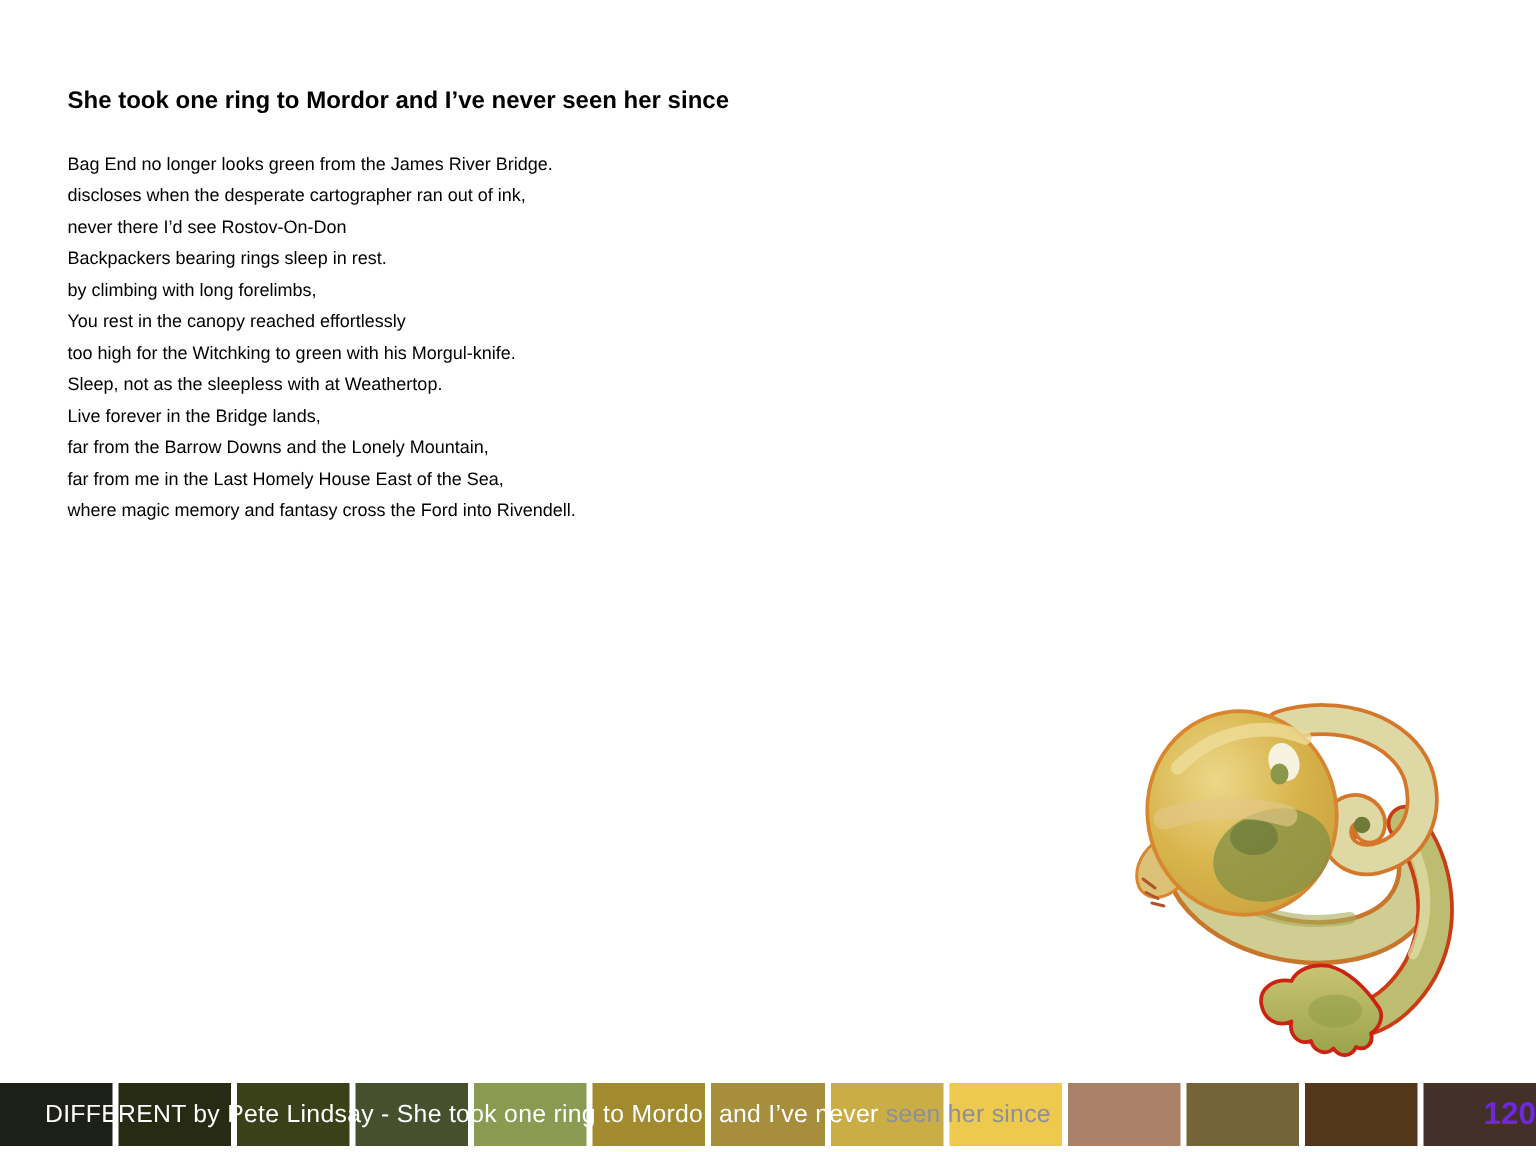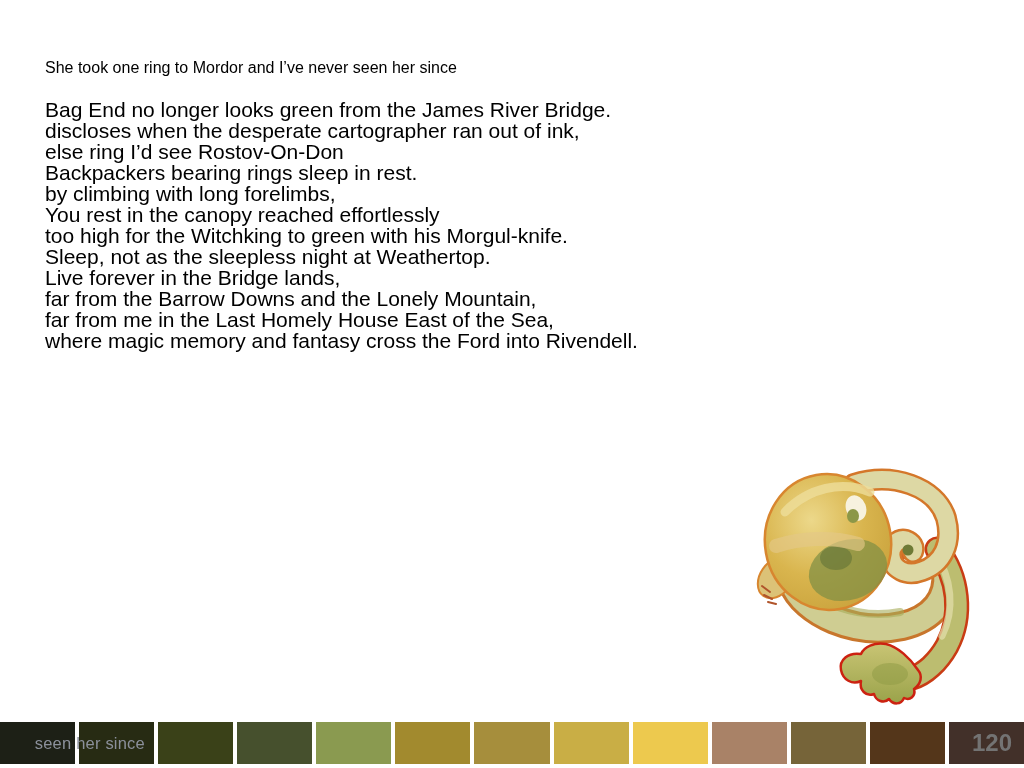--- a/index.html
+++ b/index.html
@@ -1,50 +1,50 @@
 <!DOCTYPE html>
 <html><head>
 <meta charset="utf-8">
 <style>
   html,body{margin:0;padding:0;}
   body{
     width:1024px;height:768px;background:#ffffff;position:relative;overflow:hidden;
     font-family:"Liberation Sans",sans-serif;color:#000;
   }
   .poem{position:absolute;left:45px;top:57px;}
-  .poem-title{font-size:16px;font-weight:normal;line-height:21px;margin:0 0 21px 0;}
-  .poem-line{font-size:21px;line-height:21px;white-space:pre;}
+  .poem-title{font-size:16px;font-weight:bold;line-height:21px;margin:0 0 21px 0;}
+  .poem-line{font-size:12px;line-height:21px;white-space:pre;}
   .artwork{position:absolute;left:740px;top:450px;width:284px;height:270px;}
   .footer{position:absolute;left:0;top:722px;width:1024px;height:42px;}
   .swatches{display:flex;gap:4px;height:100%;width:100%;}
   .swatch{flex:1;height:100%;}
   .caption{
     position:absolute;left:30px;top:0;height:100%;display:flex;align-items:center;
     font-size:16.5px;color:#ffffff;white-space:pre;letter-spacing:0.2px;
   }
   .caption .secondary{color:#8b909b;text-align:right;}
   .pagenum{
-    position:absolute;right:12px;top:0;height:100%;display:flex;align-items:center;
-    font-size:24px;font-weight:bold;color:#737373;
+    position:absolute;right:0;top:0;height:100%;display:flex;align-items:center;
+    font-size:21px;font-weight:bold;color:#6d28d9;
   }
 </style>
 </head>
 <body>
 
 <div class="poem">
   <h1 class="poem-title">She took one ring to Mordor and I’ve never seen her since</h1>
   <div id="poem-lines">
       <div class="poem-line">Bag End no longer looks green from the James River Bridge.</div>
       <div class="poem-line">discloses when the desperate cartographer ran out of ink,</div>
-      <div class="poem-line">else ring I’d see Rostov-On-Don</div>
+      <div class="poem-line">never there I’d see Rostov-On-Don</div>
       <div class="poem-line">Backpackers bearing rings sleep in rest.</div>
       <div class="poem-line">by climbing with long forelimbs,</div>
       <div class="poem-line">You rest in the canopy reached effortlessly</div>
       <div class="poem-line">too high for the Witchking to green with his Morgul-knife.</div>
-      <div class="poem-line">Sleep, not as the sleepless night at Weathertop.</div>
+      <div class="poem-line">Sleep, not as the sleepless with at Weathertop.</div>
       <div class="poem-line">Live forever in the Bridge lands,</div>
       <div class="poem-line">far from the Barrow Downs and the Lonely Mountain,</div>
       <div class="poem-line">far from me in the Last Homely House East of the Sea,</div>
       <div class="poem-line">where magic memory and fantasy cross the Ford into Rivendell.</div>
     </div>
 </div>
 
 <svg class="artwork" viewBox="0 0 284 270" xmlns="http://www.w3.org/2000/svg" aria-hidden="true">
   <defs>
     <radialGradient id="gBlob" cx="40%" cy="32%" r="75%">
@@ -102,16 +102,17 @@
       <div class="swatch" style="background: rgb(162, 138, 46);"></div>
       <div class="swatch" style="background: rgb(166, 142, 60);"></div>
       <div class="swatch" style="background: rgb(201, 174, 69);"></div>
       <div class="swatch" style="background: rgb(237, 201, 78);"></div>
       <div class="swatch" style="background: rgb(169, 130, 103);"></div>
       <div class="swatch" style="background: rgb(118, 100, 57);"></div>
       <div class="swatch" style="background: rgb(84, 54, 26);"></div>
       <div class="swatch" style="background: rgb(66, 48, 41);"></div>
     </div>
   <div class="caption">
+    <span>DIFFERENT by Pete Lindsay - She took one ring to Mordor and I’ve never</span>
     <span class="secondary"> seen her since</span>
   </div>
   <div class="pagenum">120</div>
 </div>
 
 </body></html>

